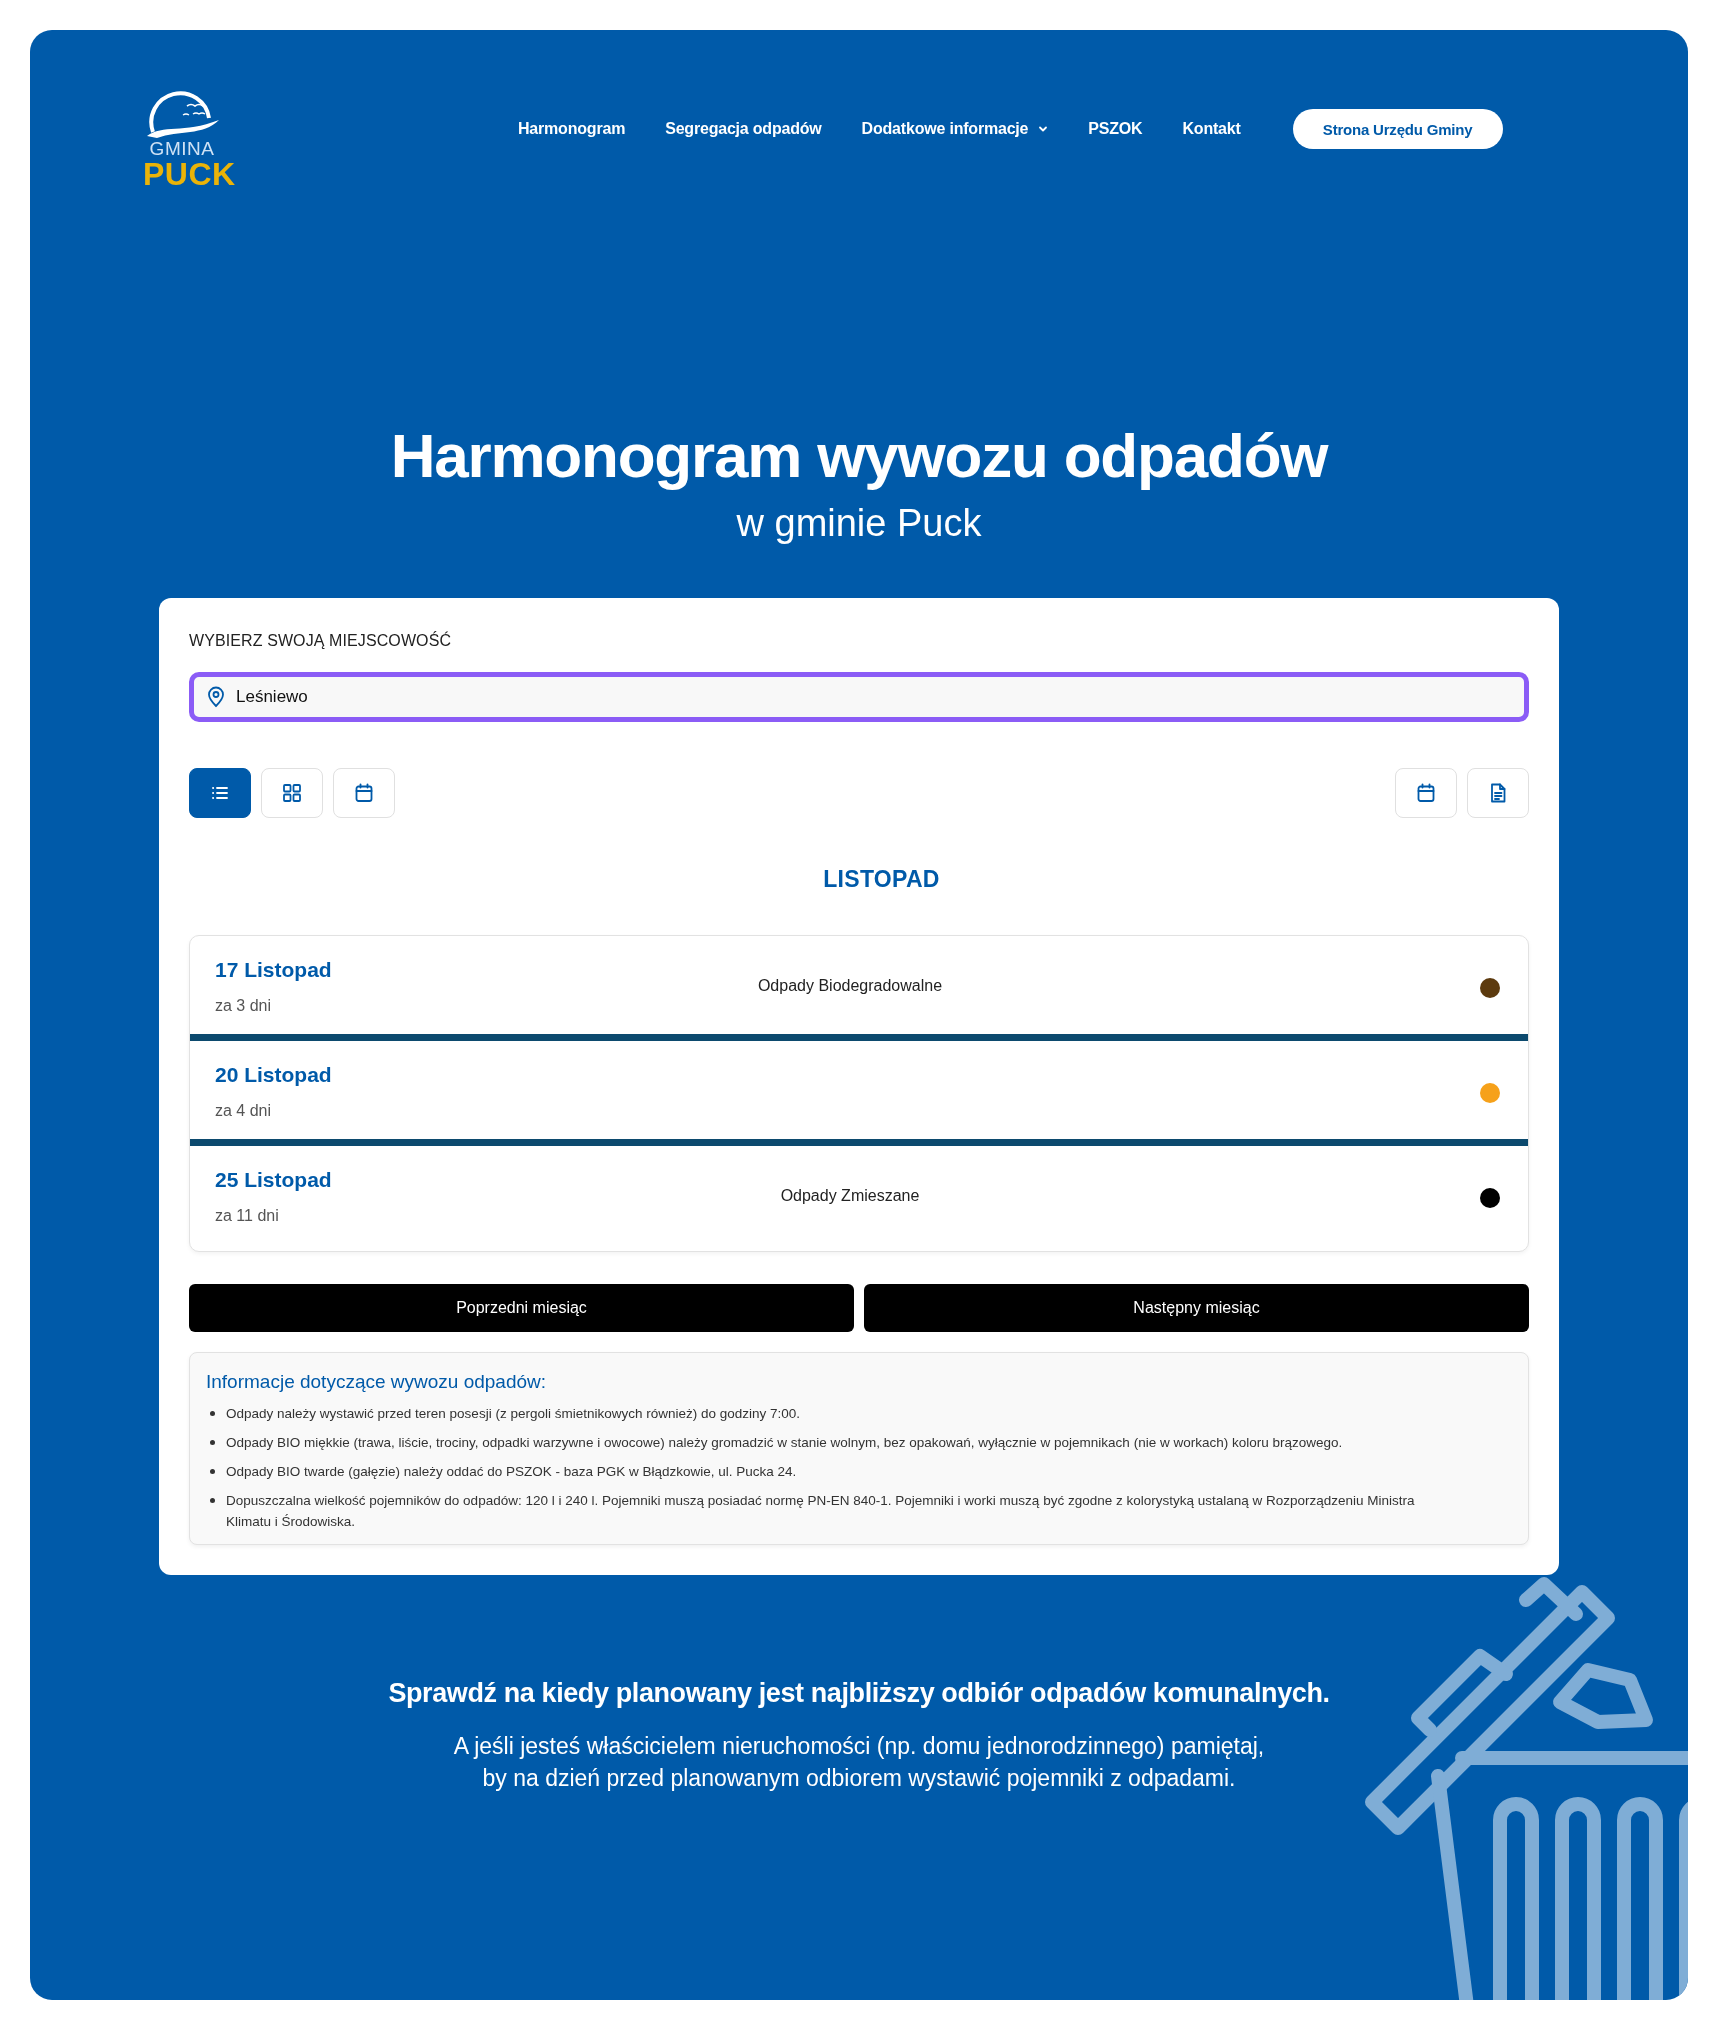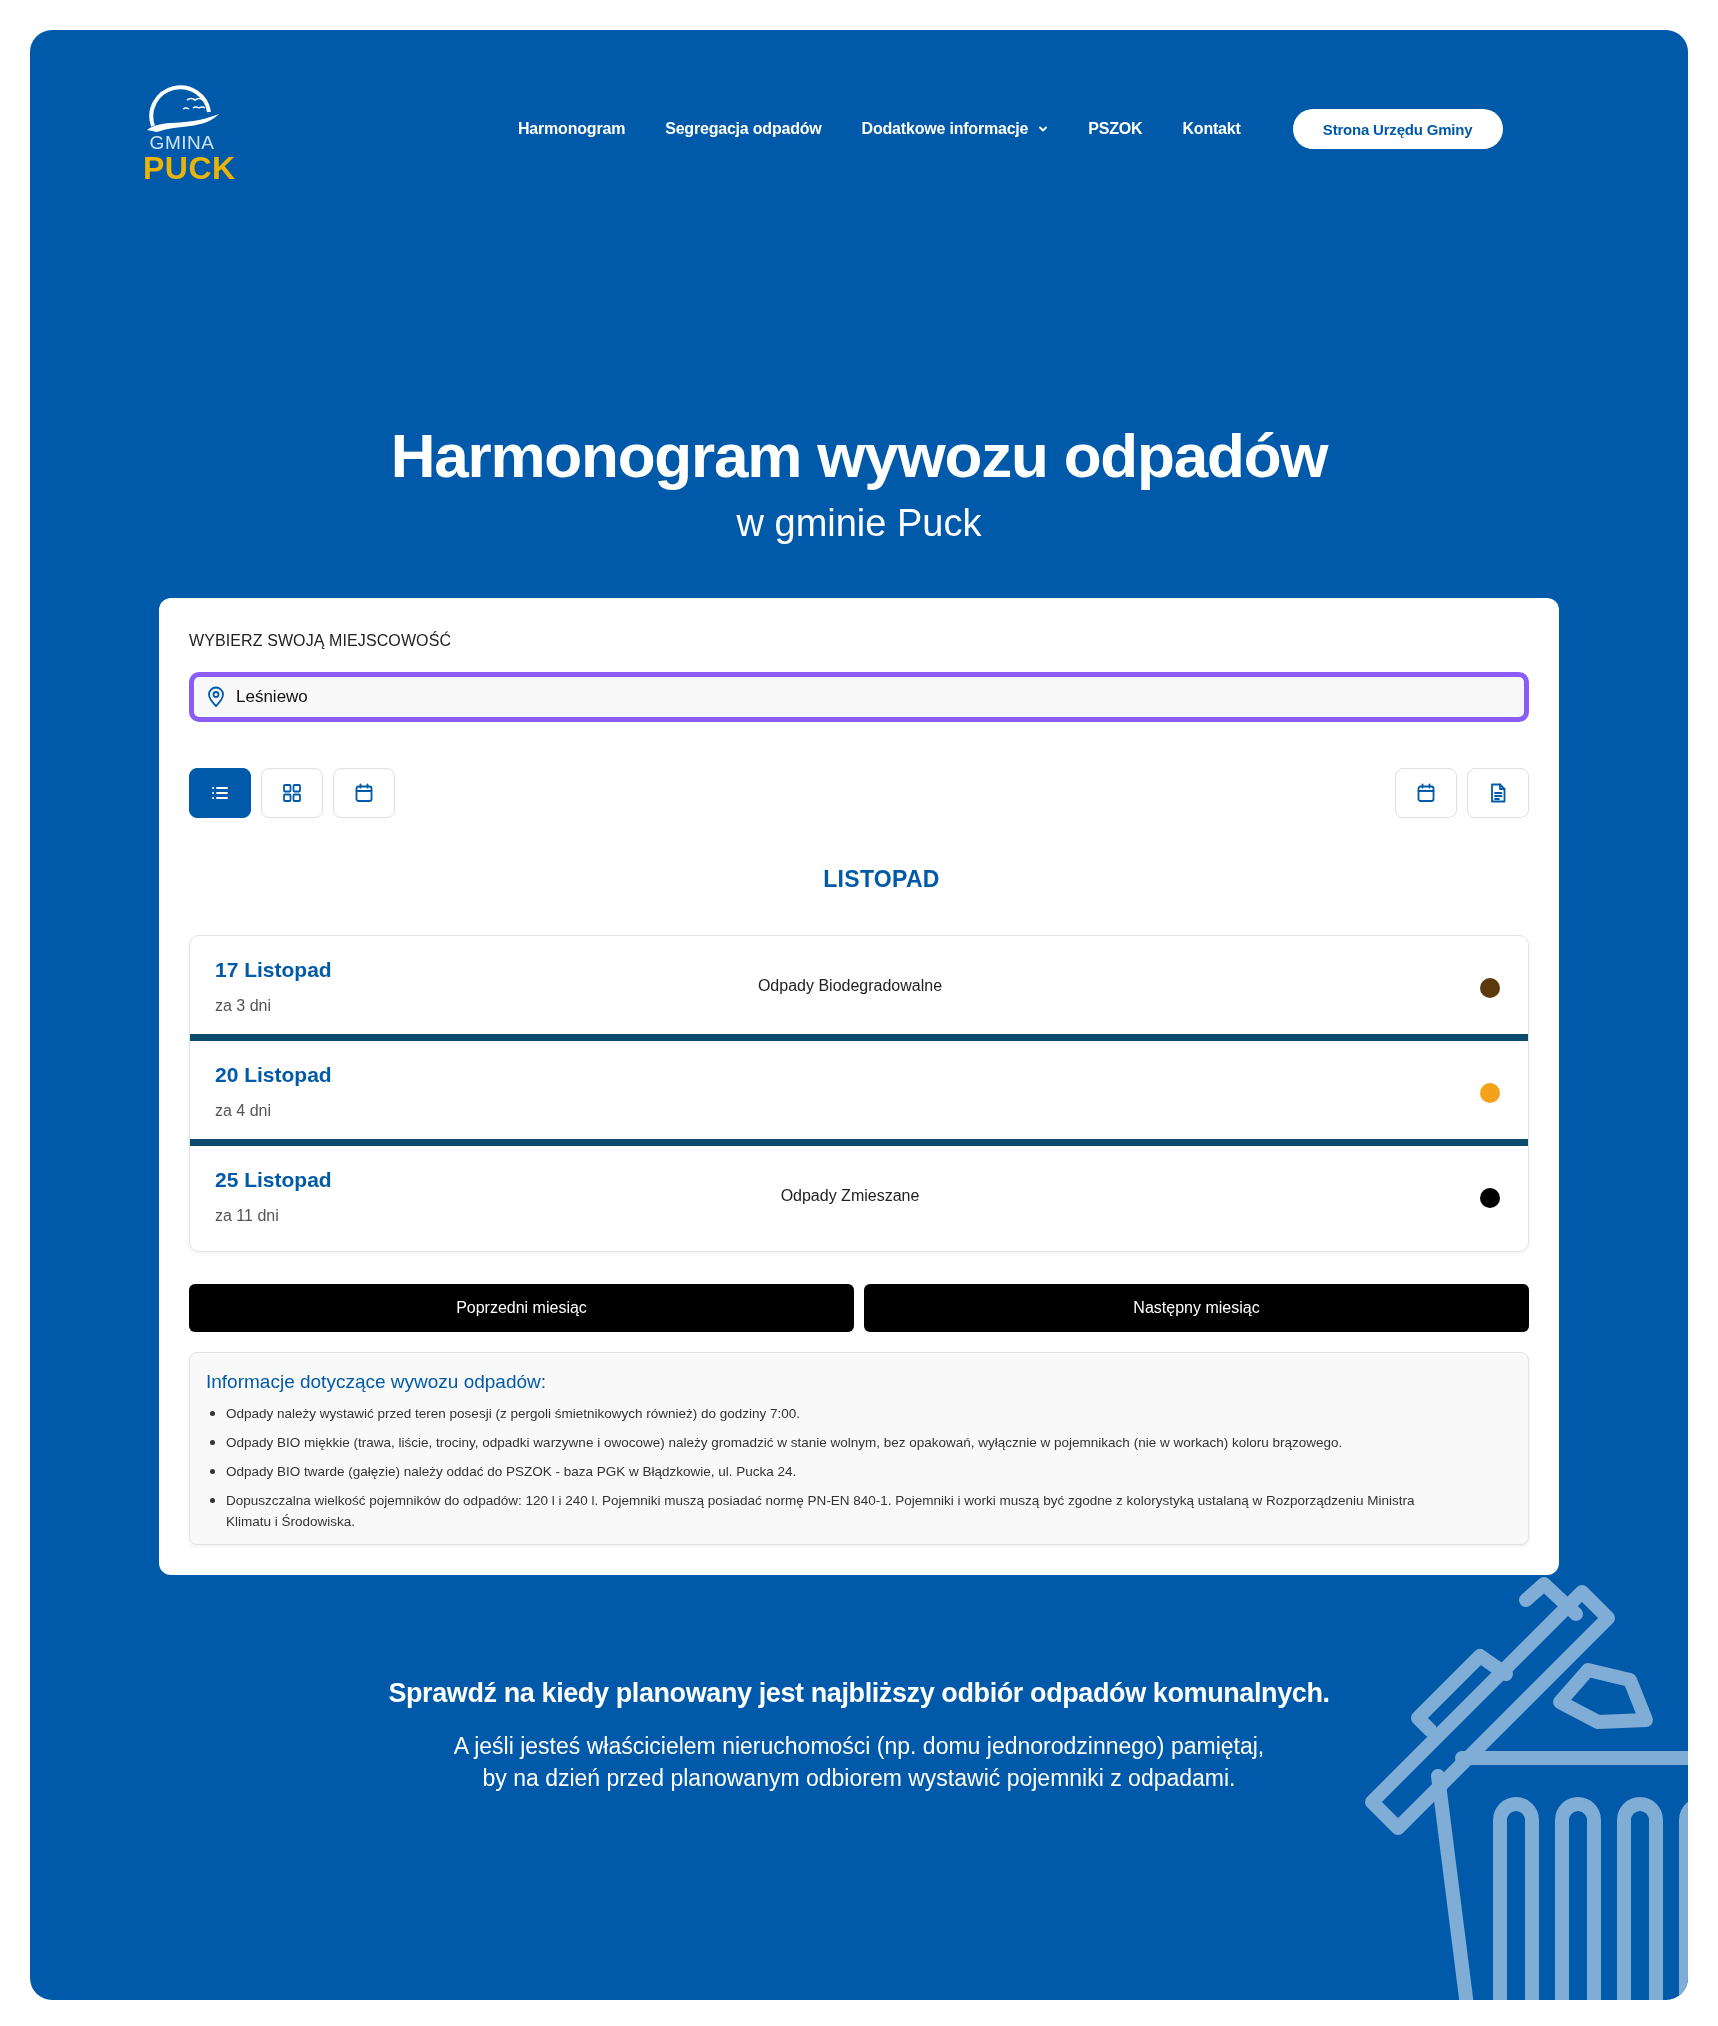--- a/index.html
+++ b/index.html
@@ -5,21 +5,21 @@
   * { box-sizing: border-box; margin: 0; padding: 0; }
   html, body { width: 1718px; height: 2026px; background: #ffffff; overflow: hidden; }
   body { font-family: "Liberation Sans", "DejaVu Sans", sans-serif; position: relative; }
 
   .panel {
     position: absolute; left: 30px; top: 30px; width: 1658px; height: 1970px;
     background: #005aa9; border-radius: 22px; overflow: hidden;
   }
 
   
-  .logo { position: absolute; left: 113px; top: 54px; width: 78px; height: 94px; color: #fff; }
+  .logo { position: absolute; left: 113px; top: 60px; width: 78px; height: 94px; color: #fff; }
   .logo svg { display: block; }
   .logo .l1 { position: absolute; left: 0; top: 48px; width: 78px; text-align: center; font-size: 19px; letter-spacing: 0.5px; color: #cfe2f5; font-weight: 400; }
   .logo .l2 { position: absolute; left: 0; top: 66px; width: 78px; text-align: right; font-size: 32px; font-weight: 700; color: #eab308; letter-spacing: 0.5px; }
 
   .nav { position: absolute; left: 488px; top: 74px; height: 50px; display: flex; align-items: center; }
   .nav-item { color: #fff; font-weight: 700; font-size: 16px; margin-right: 40px; display: flex; align-items: center; cursor: pointer; white-space: nowrap; letter-spacing: -0.2px; }
   .nav-item .chev { margin-left: 10px; width: 10px; height: 10px; display: inline-block; }
   .nav-item.last { margin-right: 52px; }
   .nav-cta { background: #fff; color: #005aa9; font-weight: 700; font-size: 15px; border-radius: 22px; height: 40px; width: 210px; display: flex; align-items: center; justify-content: center; cursor: pointer; letter-spacing: -0.2px; }
 

